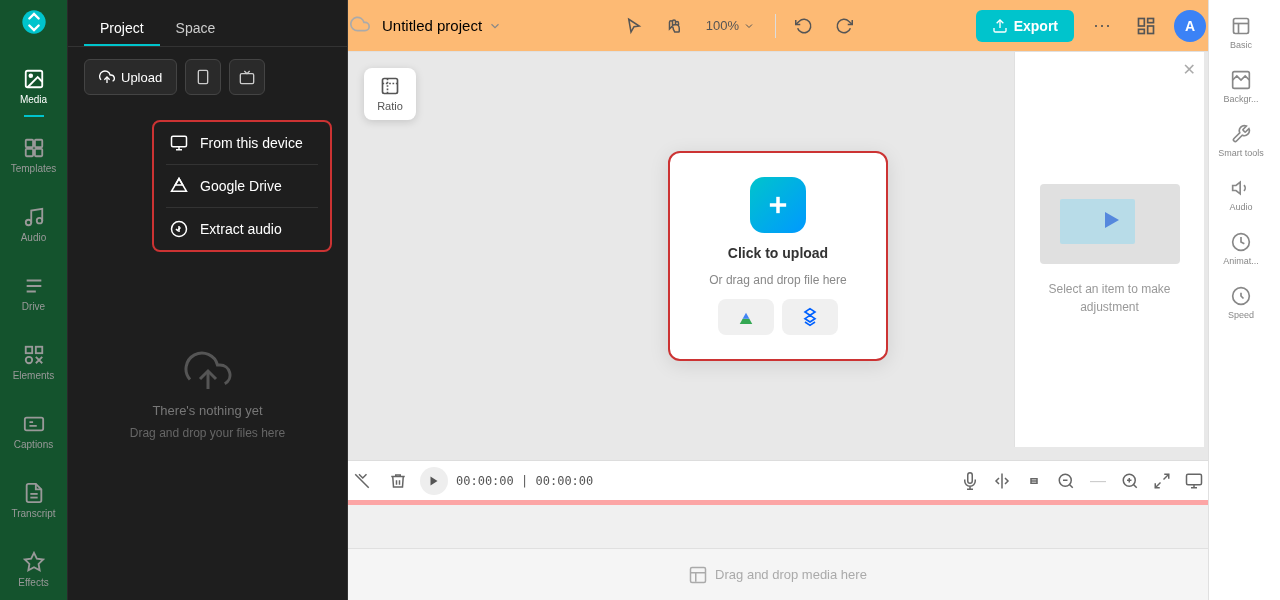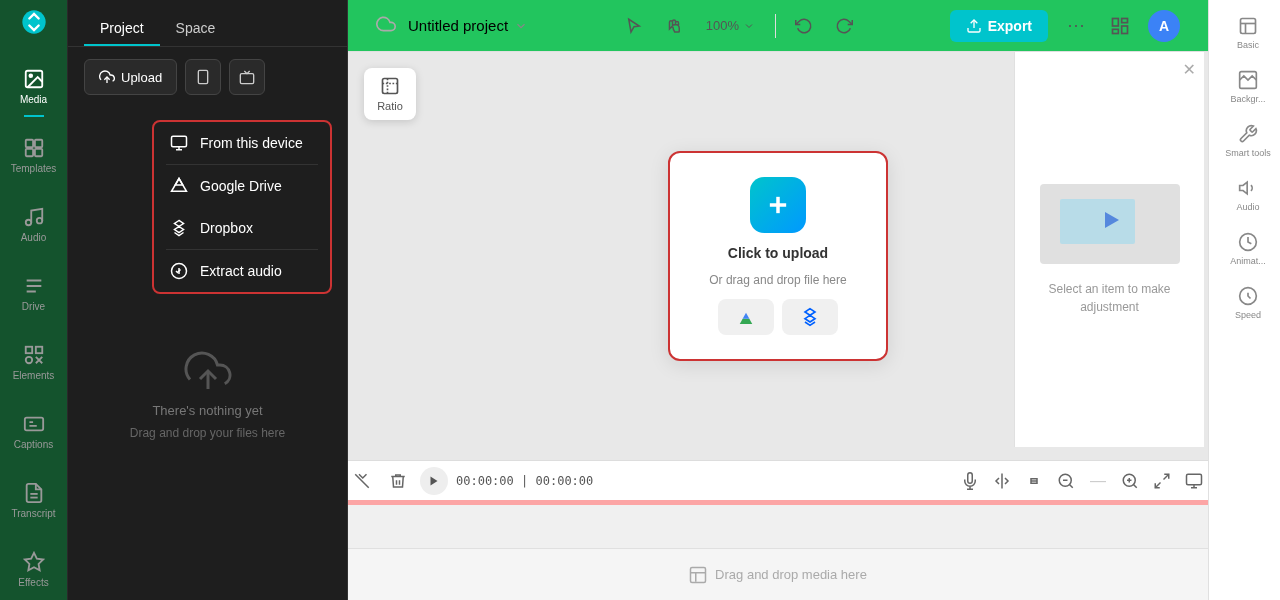--- a/index.html
+++ b/index.html
@@ -144,24 +144,24 @@
     .main-area {
       flex: 1;
       display: flex;
       flex-direction: column;
       background: #f0f0f0;
     }
 
     
     .top-bar {
       height: 52px;
-      background: #22c55e;
-      display: flex;
-      align-items: center;
-      padding: 0 28px;
+      background: #fdba74;
+      display: flex;
+      align-items: center;
+      padding: 0 2px;
       gap: 12px;
       border-bottom: 1px solid #e0e0e0;
     }
     .cloud-icon { color: #888; }
     .project-title {
       display: flex;
       align-items: center;
       gap: 6px;
       font-size: 15px;
       font-weight: 500;
@@ -355,21 +355,21 @@
       font-size: 13px;
     }
 
     
     .right-panel {
       width: 72px;
       background: #fff;
       border-left: 1px solid #e0e0e0;
       display: flex;
       flex-direction: column;
-      align-items: flex-end;
+      align-items: flex-start;
       padding-top: 8px;
       gap: 4px;
     }
     .right-item {
       width: 64px;
       display: flex;
       flex-direction: column;
       align-items: center;
       padding: 8px 4px;
       cursor: pointer;
@@ -512,26 +512,20 @@
       </svg>
       <span>From this device</span>
     </div>
     <div class="dropdown-divider"></div>
     <div class="dropdown-item">
       <svg viewBox="0 0 24 24" fill="none" stroke="currentColor" stroke-width="2">
         <path d="M12 2L2 19h20L12 2z"></path>
         <path d="M12 2l5 8.5H7L12 2z" fill="none"></path>
       </svg>
       <span>Google Drive</span>
-    </div>
-    <div class="dropdown-item">
-      <svg viewBox="0 0 24 24" fill="none" stroke="currentColor" stroke-width="2">
-        <path d="M12 2L6 6l6 4-6 4 6 4 6-4-6-4 6-4-6-4zM6 18l6 4 6-4"></path>
-      </svg>
-      <span>Dropbox</span>
     </div>
     <div class="dropdown-divider"></div>
     <div class="dropdown-item">
       <svg viewBox="0 0 24 24" fill="none" stroke="currentColor" stroke-width="2">
         <circle cx="12" cy="12" r="10"></circle>
         <path d="M8 12l2 2 4-4"></path>
         <path d="M12 8v8"></path>
       </svg>
       <span>Extract audio</span>
     </div>

